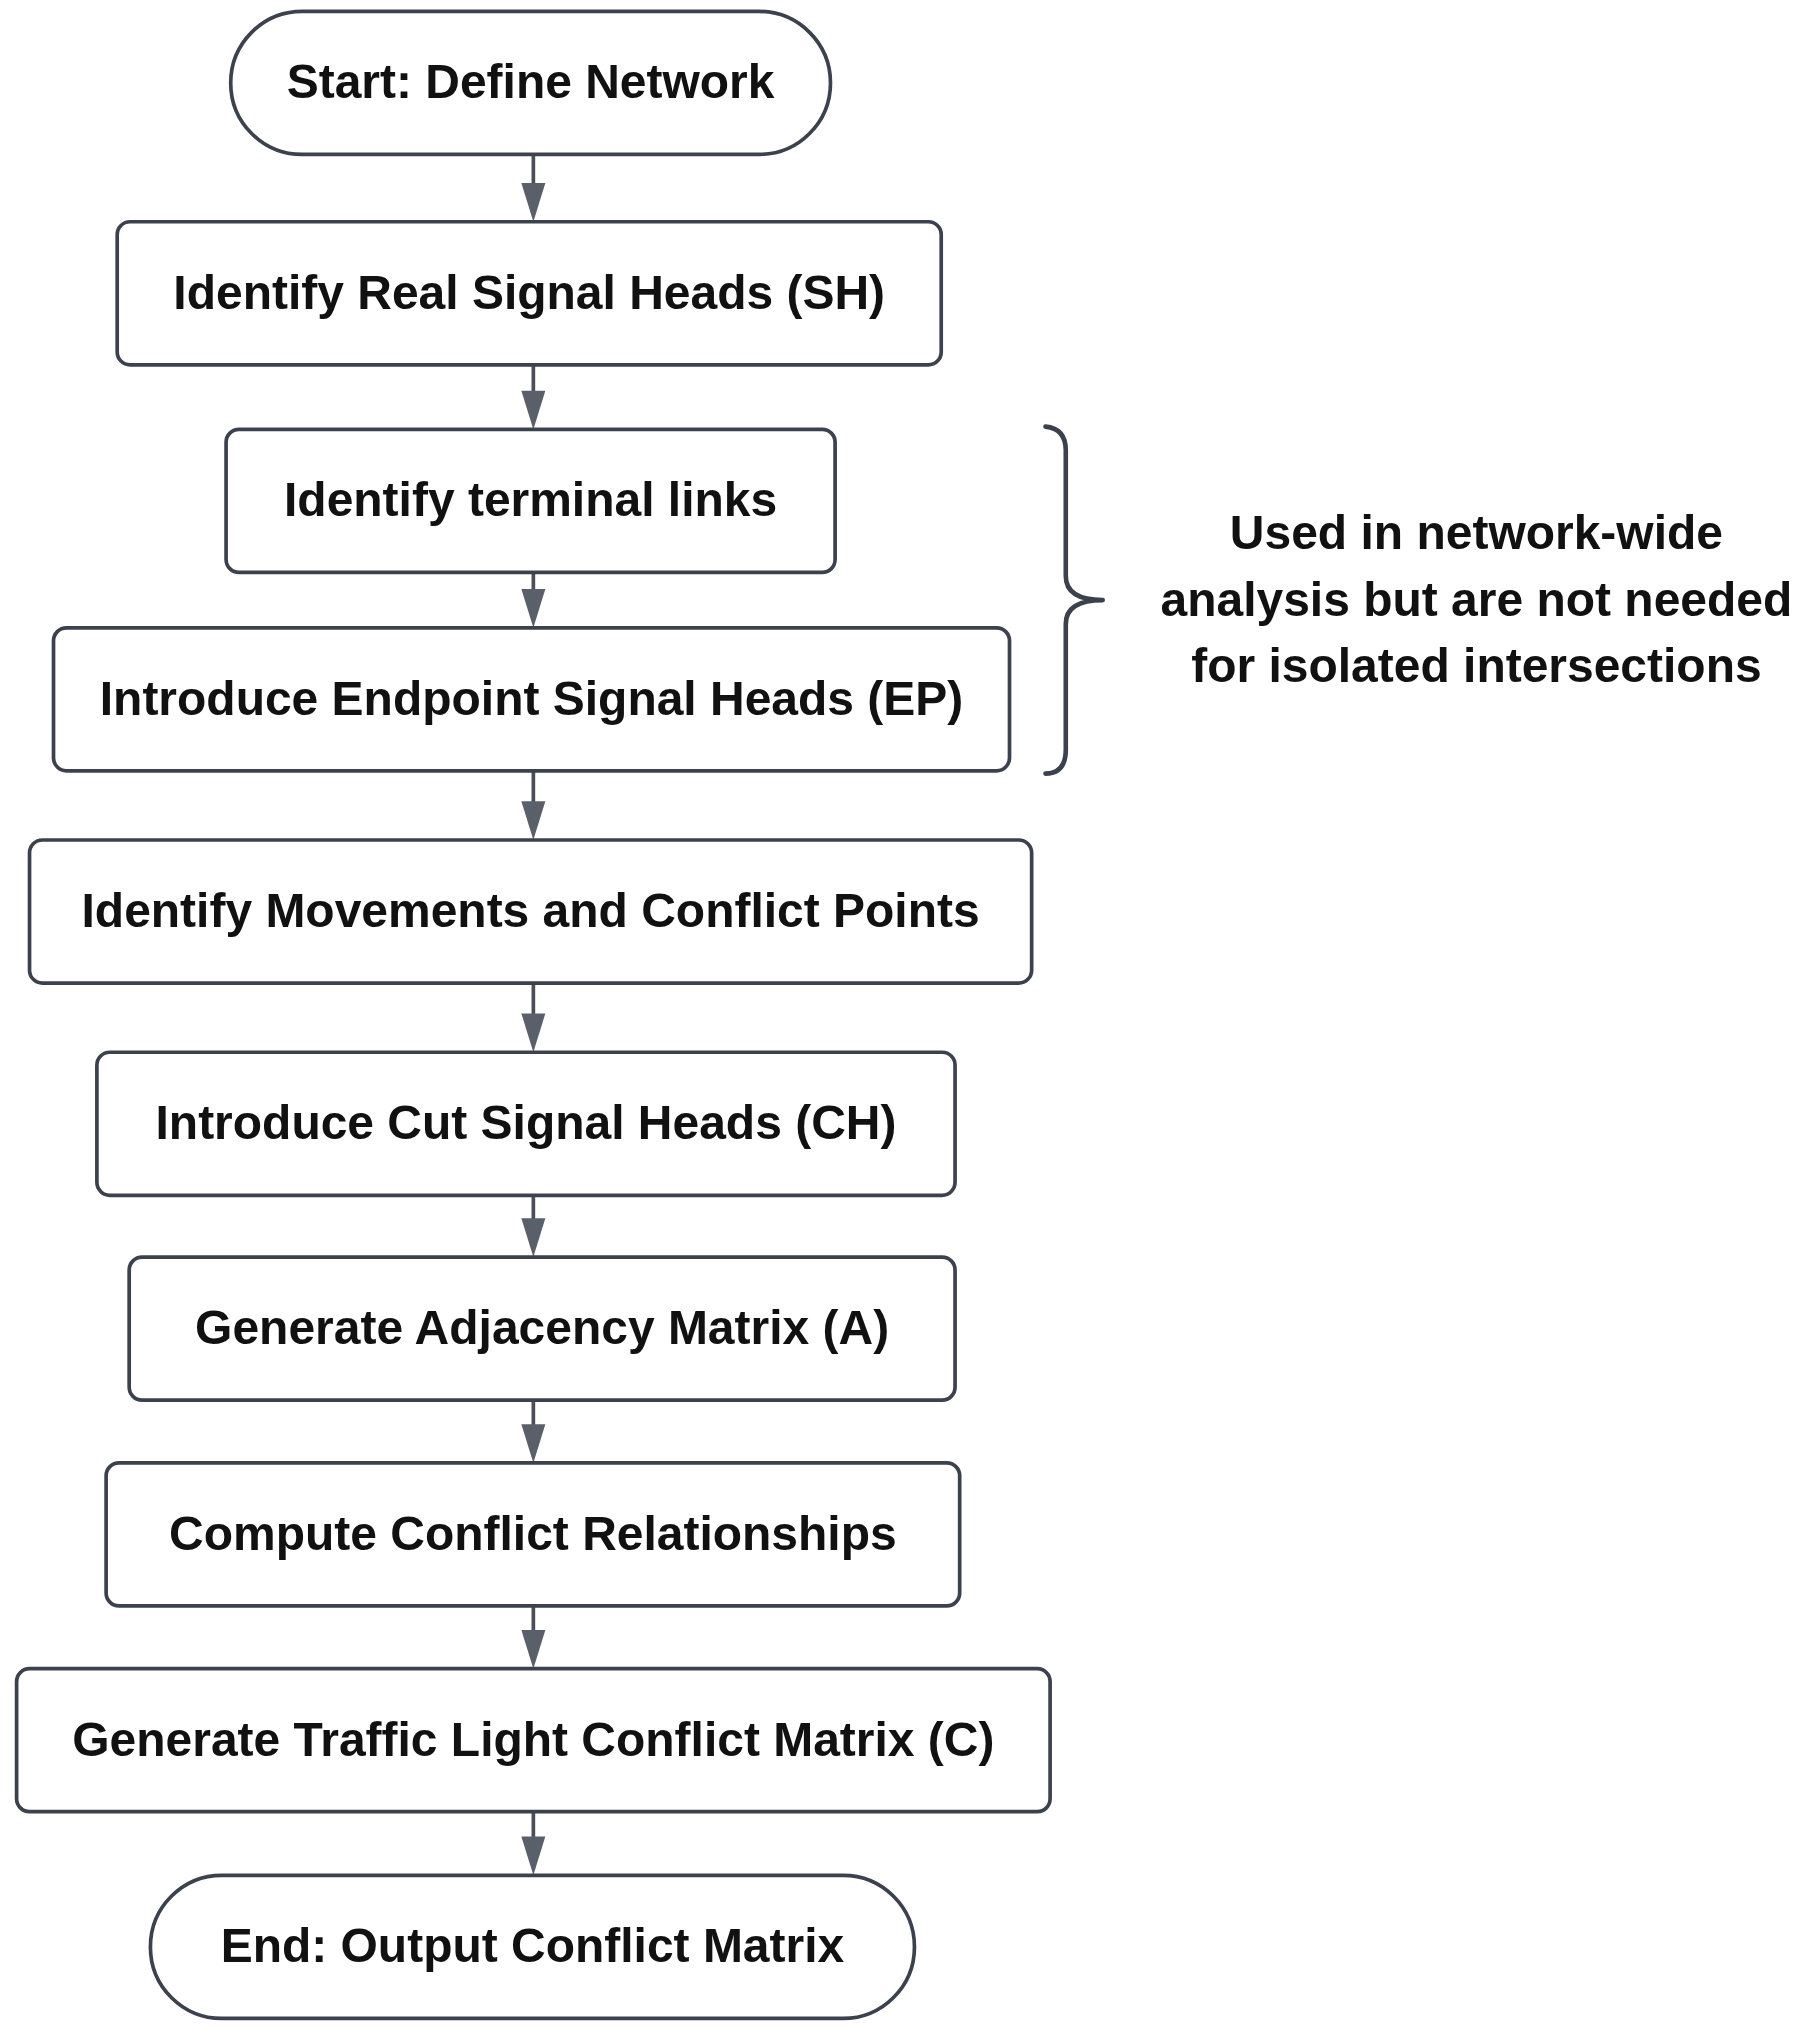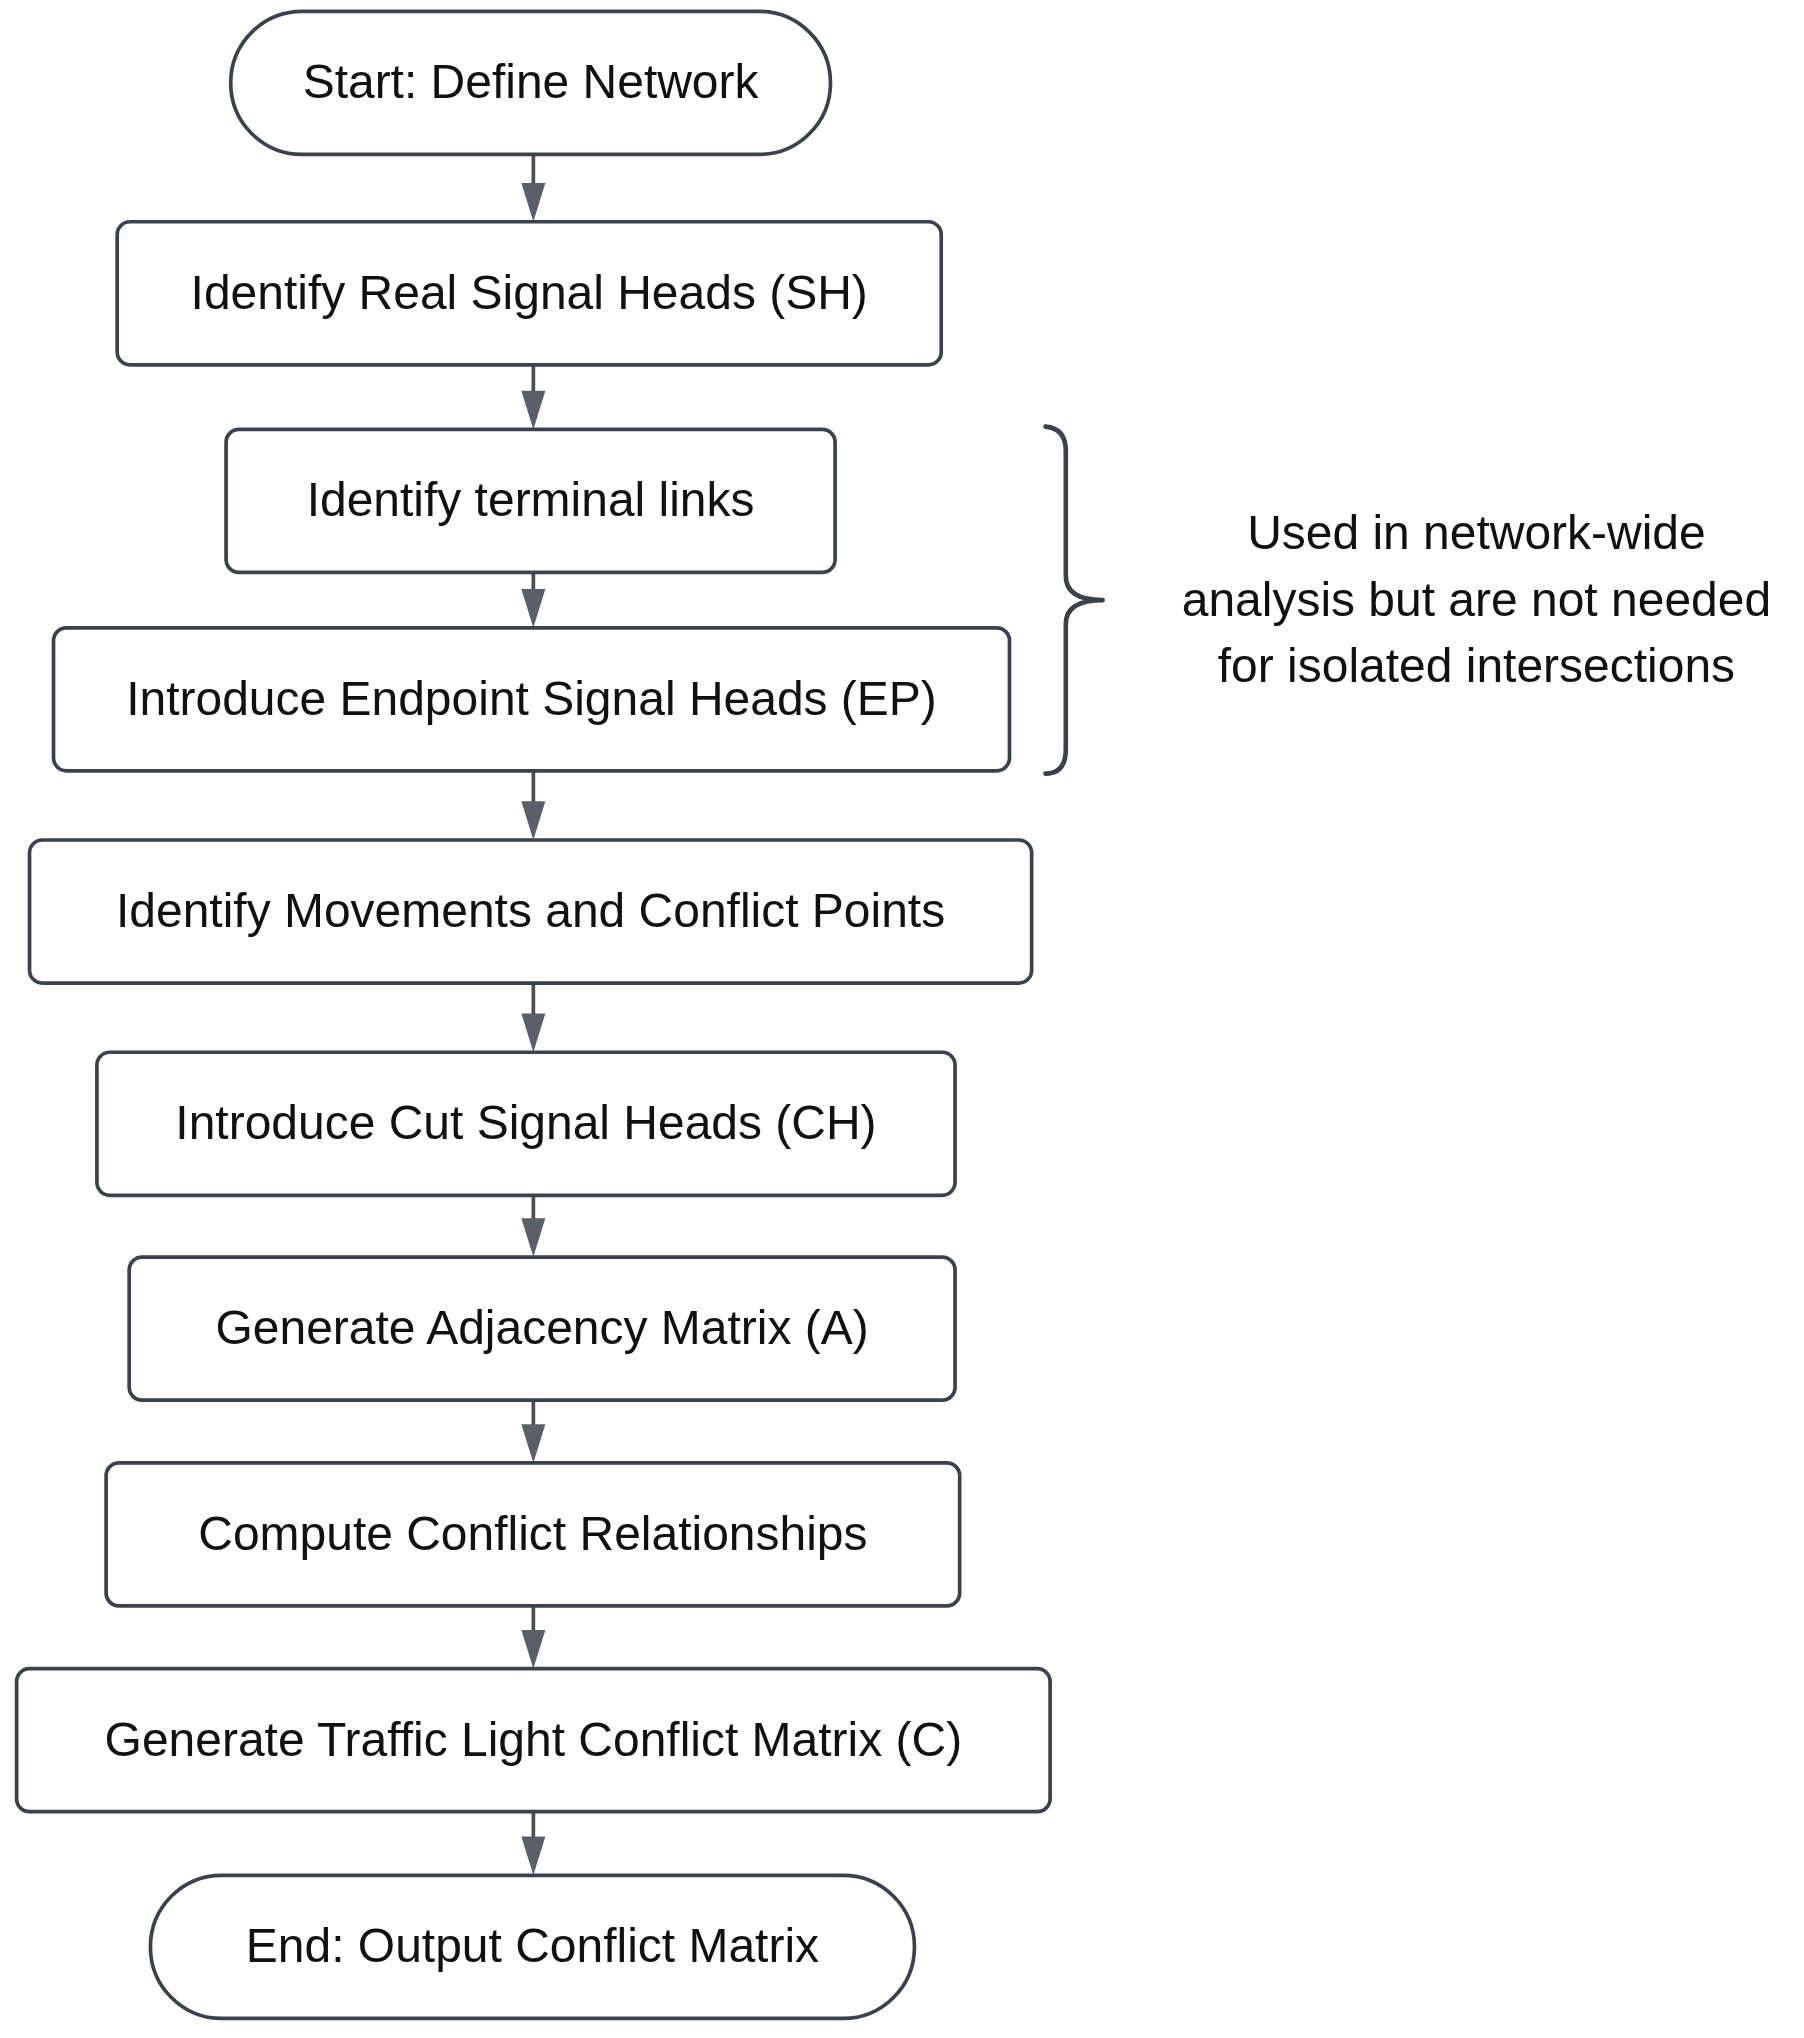--- a/index.html
+++ b/index.html
@@ -10,20 +10,21 @@
   body {
     width: 1804px;
     height: 2039px;
     font-family: "Liberation Sans", "DejaVu Sans", sans-serif;
     overflow: hidden;
   }
   #flowchart-root {
     position: relative;
     width: 1804px;
     height: 1437px;
+    font-weight: bold;
   }
   svg.canvas {
     display: block;
     width: 1804px;
     height: 2039px;
   }
   .node-shape {
     fill: #ffffff;
     stroke: #3c424d;
     stroke-width: 4;

